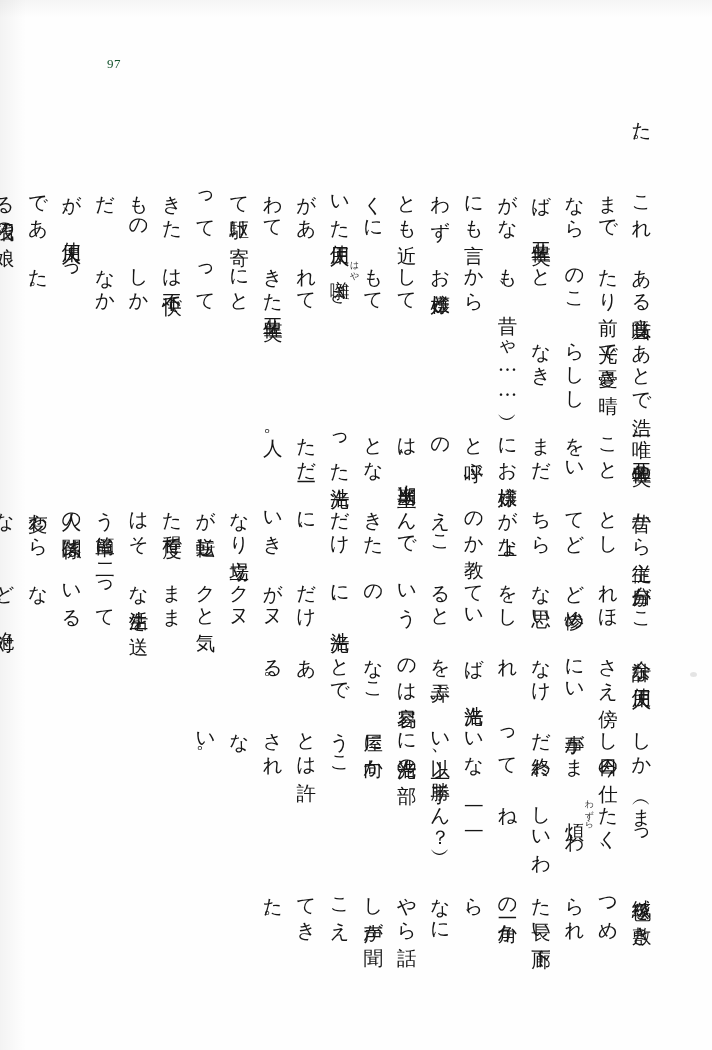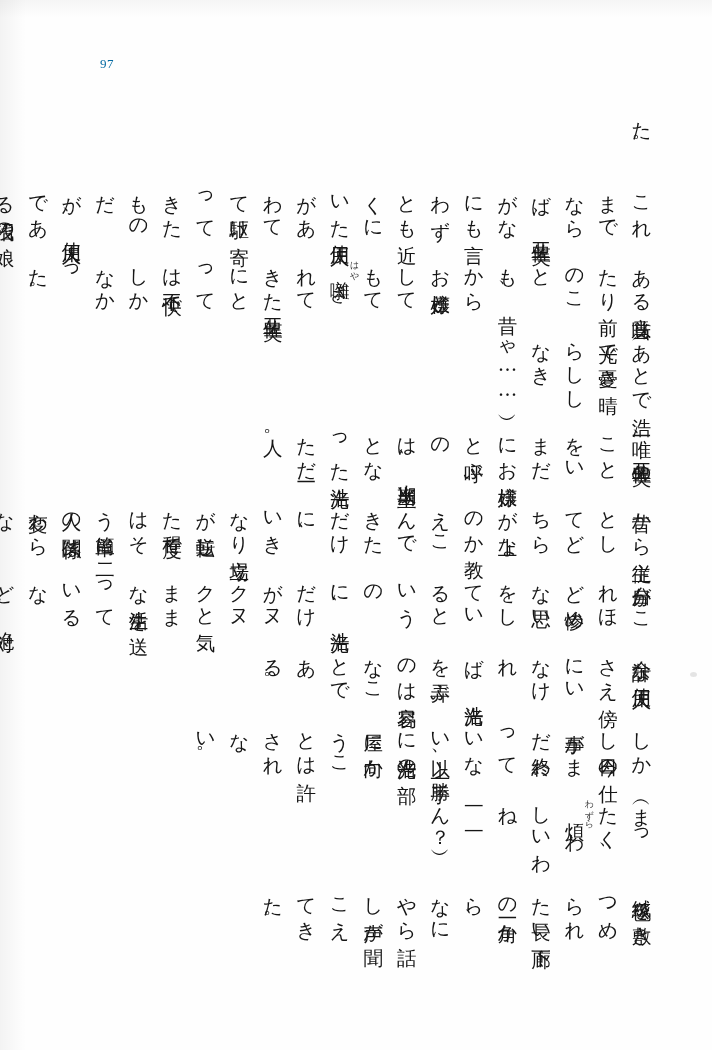--- a/index.html
+++ b/index.html
@@ -20,24 +20,24 @@
     top: 0;
     left: 0;
     width: 712px;
     height: 1050px;
     background: #fefefe;
   }
   
   #page-number {
     position: absolute;
     top: 56px;
-    left: 100px;
+    left: 107px;
     font-size: 13px;
     letter-spacing: 0.5px;
-    color: #0369a1;
+    color: #14532d;
     font-family: "Liberation Serif", "DejaVu Serif", serif;
   }
   
   #text-block {
     position: absolute;
     top: 108px;
     left: 58px;
     width: 600px;
     height: 830px;
     writing-mode: vertical-rl;

